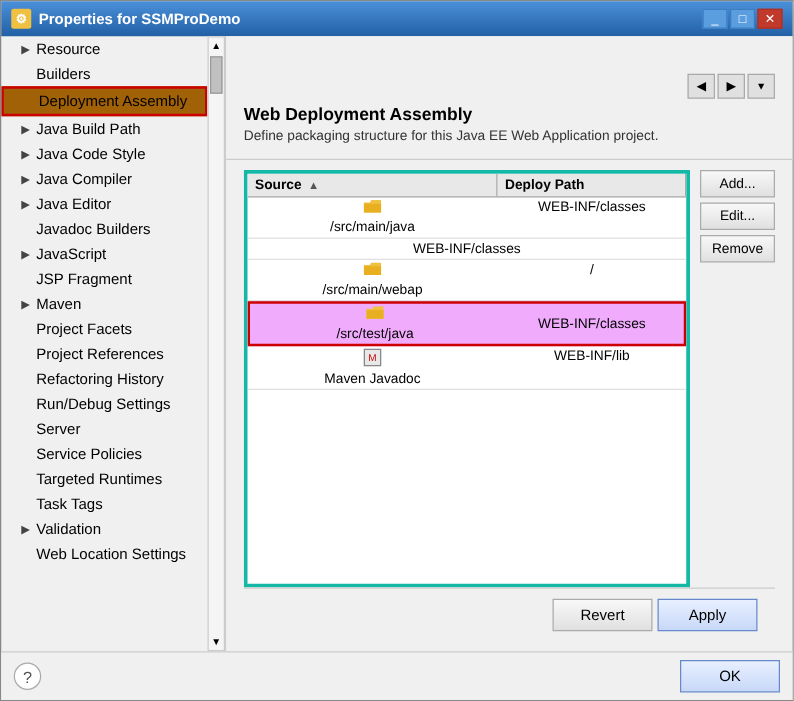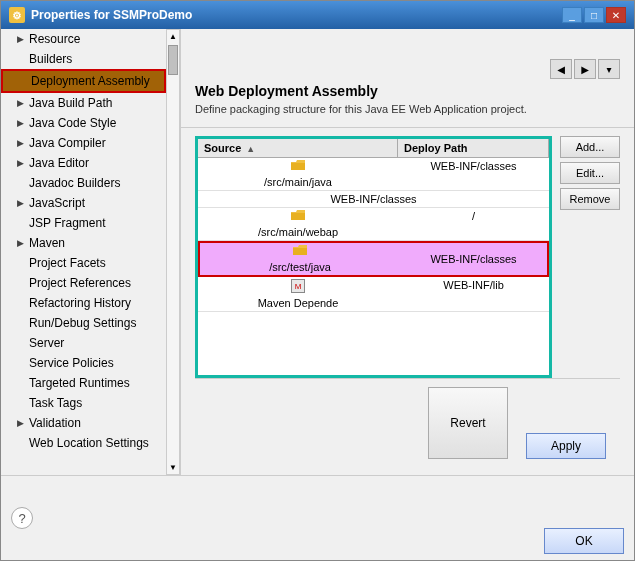--- a/index.html
+++ b/index.html
@@ -197,37 +197,36 @@
       padding: 4px 8px;
       background: linear-gradient(to bottom, #f8f8f8, #e0e0e0);
       border: 1px solid #aaa;
       cursor: pointer;
       font-size: 11px;
       text-align: center;
     }
     .bottom-buttons {
       display: flex;
       justify-content: flex-end;
-      gap: 18px;
+      gap: 4px;
       padding: 8px 14px;
       border-top: 1px solid #ccc;
     }
     .dialog-btn {
       width: 80px;
       padding: 5px 0;
       background: linear-gradient(to bottom, #f8f8f8, #e0e0e0);
       border: 1px solid #aaa;
       cursor: pointer;
       font-size: 12px;
       text-align: center;
     }
     .dialog-btn.primary {
       background: linear-gradient(to bottom, #e8f0ff, #c8d8f8);
       border: 1px solid #6688cc;
-      margin-top: 46px;
     }
     .footer-bar {
       display: flex;
       align-items: center;
       justify-content: space-between;
       padding: 6px 10px;
       background: #f0f0f0;
       border-top: 1px solid #ccc;
     }
     .help-icon {
@@ -451,21 +450,21 @@
                       <path d="M0,2 L5,2 L6,0 L14,0 L14,10 L0,10 Z" fill="#f0c040"></path>
                       <path d="M0,3 L14,3 L14,10 L0,10 Z" fill="#e8b020"></path>
                     </svg>
                     <span>/src/test/java</span>
                   </div>
                   <div class="col col-deploy">WEB-INF/classes</div>
                 </div>
                 <div class="table-row">
                   <div class="col col-source">
                     <span class="maven-icon">M</span>
-                    <span>Maven Depende</span>
+                    <span>Maven Javadoc</span>
                   </div>
                   <div class="col col-deploy">WEB-INF/lib</div>
                 </div>
               </div>
           </div>
           <div class="side-buttons">
             <button class="action-btn">Add...</button>
             <button class="action-btn">Edit...</button>
             <button class="action-btn">Remove</button>
           </div>

